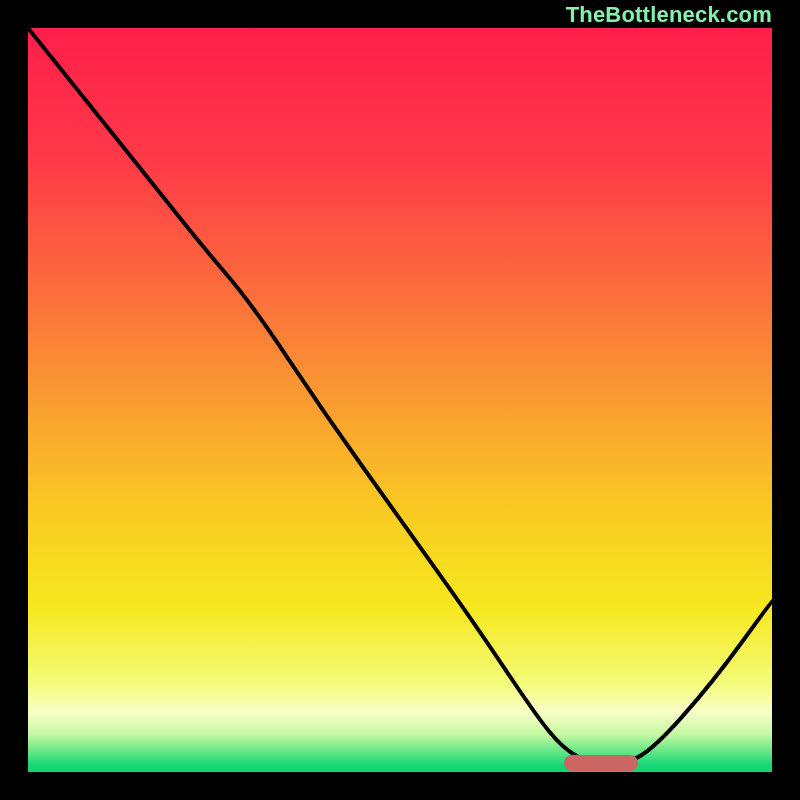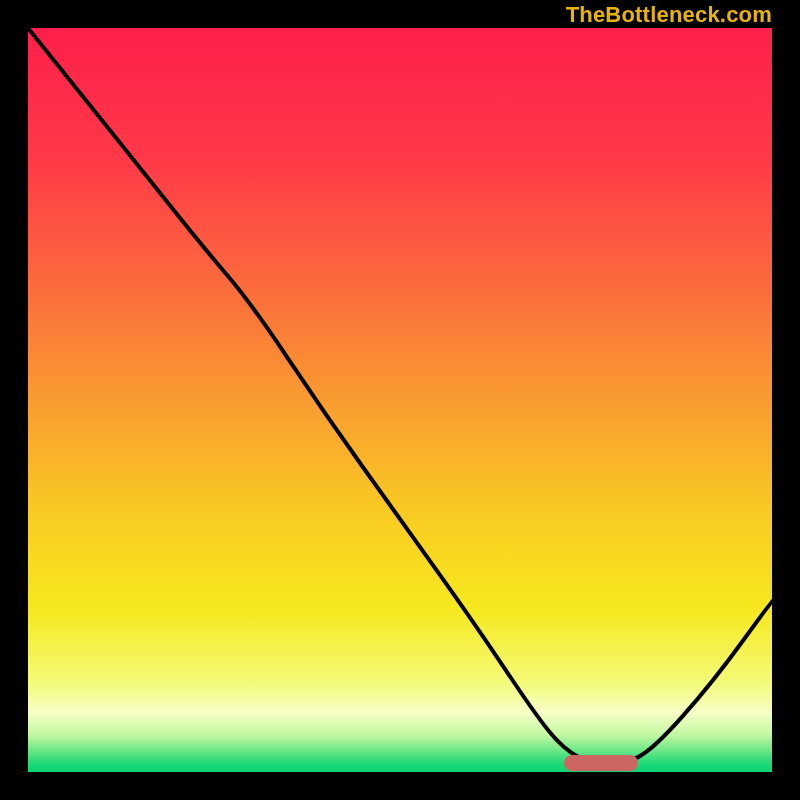--- a/index.html
+++ b/index.html
@@ -27,21 +27,21 @@
     position: absolute;
     left: 0;
     top: 0;
     width: 744px;
     height: 744px;
   }
   .watermark {
     position: absolute;
     top: 2px;
     right: 28px;
-    color: #eab308;
+    color: #86efac;
     font-family: Arial, Helvetica, sans-serif;
     font-size: 22px;
     font-weight: 600;
     letter-spacing: 0.2px;
   }
   svg.curve-svg {
     position: absolute;
     left: 0;
     top: 0;
   }

